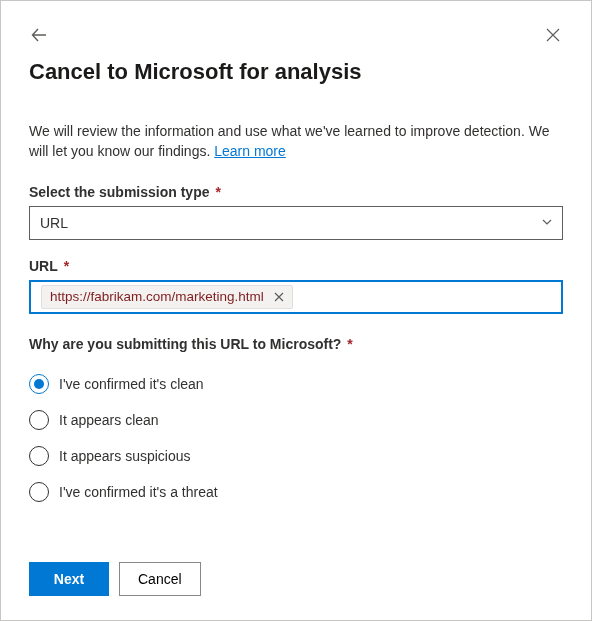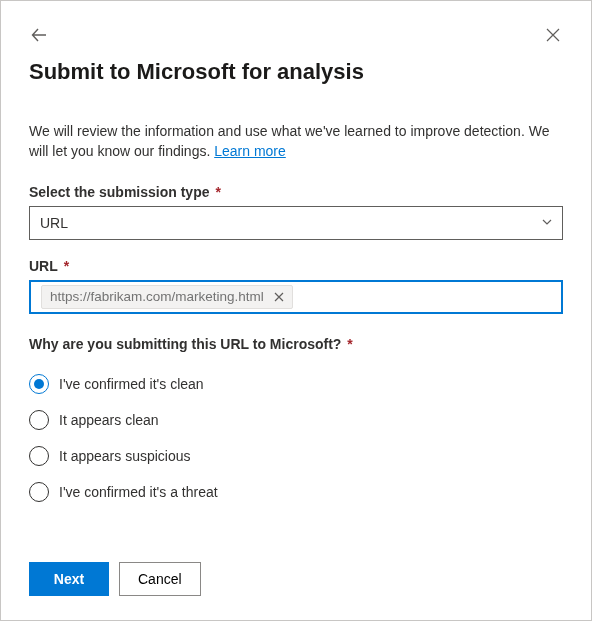--- a/index.html
+++ b/index.html
@@ -96,21 +96,21 @@
   }
   .url-chip {
     background: #f3f2f1;
     border: 1px solid #e1dfdd;
     border-radius: 2px;
     padding: 2px 6px 2px 8px;
     display: inline-flex;
     align-items: center;
     gap: 8px;
     font-size: 13.5px;
-    color: #737373;
+    color: #7f1d1d;
     height: 24px;
   }
   .chip-x {
     width: 14px;
     height: 14px;
     display: flex;
     align-items: center;
     justify-content: center;
     cursor: pointer;
     color: #605e5c;
@@ -179,21 +179,21 @@
         <path d="M7 2 L1.5 8 L7 14 M1.5 8 H15"></path>
       </svg>
     </div>
     <div class="icon-btn">
       <svg width="14" height="14" viewBox="0 0 14 14" fill="none" stroke-width="1.2">
         <path d="M1 1 L13 13 M13 1 L1 13"></path>
       </svg>
     </div>
   </div>
 
-  <h1 class="title">Submit to Microsoft for analysis</h1>
+  <h1 class="title">Cancel to Microsoft for analysis</h1>
 
   <p class="intro">
     <span>We will review the information and use what we've learned to improve detection. We will let you know our findings. </span><a>Learn more</a>
   </p>
 
   <div class="field-label">
     <span>Select the submission type</span><span class="req"> *</span>
   </div>
   <div class="select-wrap">
     <div class="select-box">

